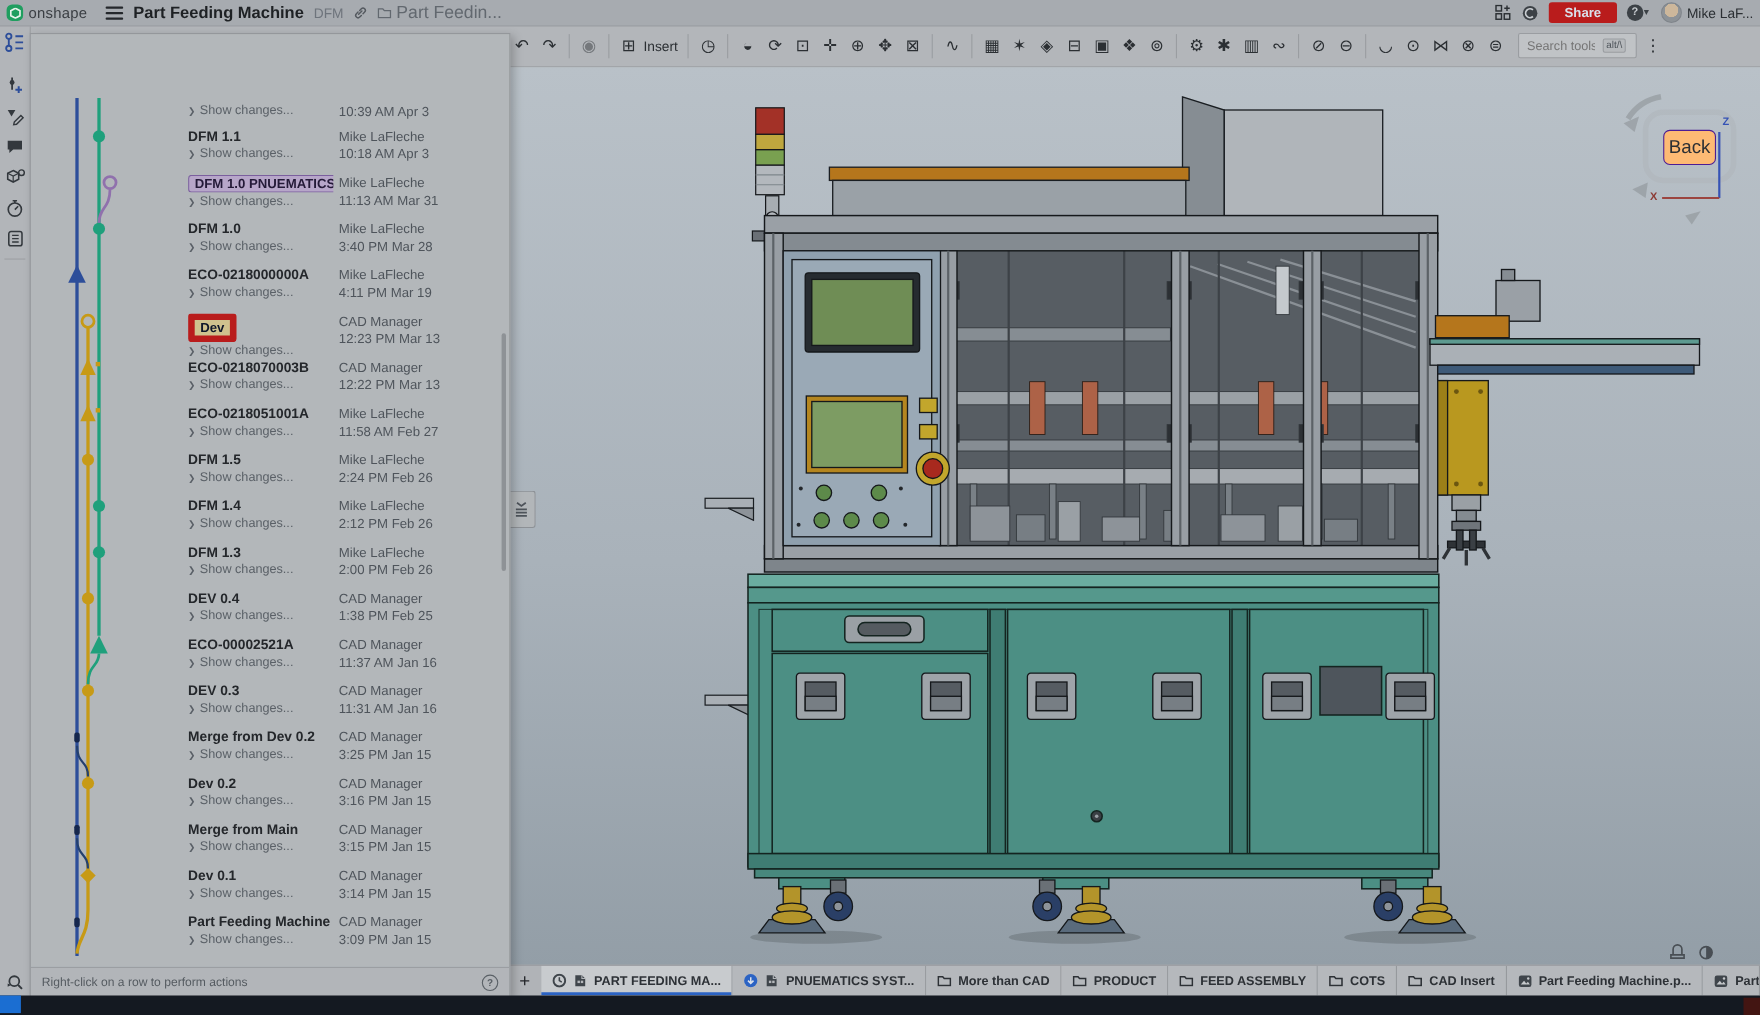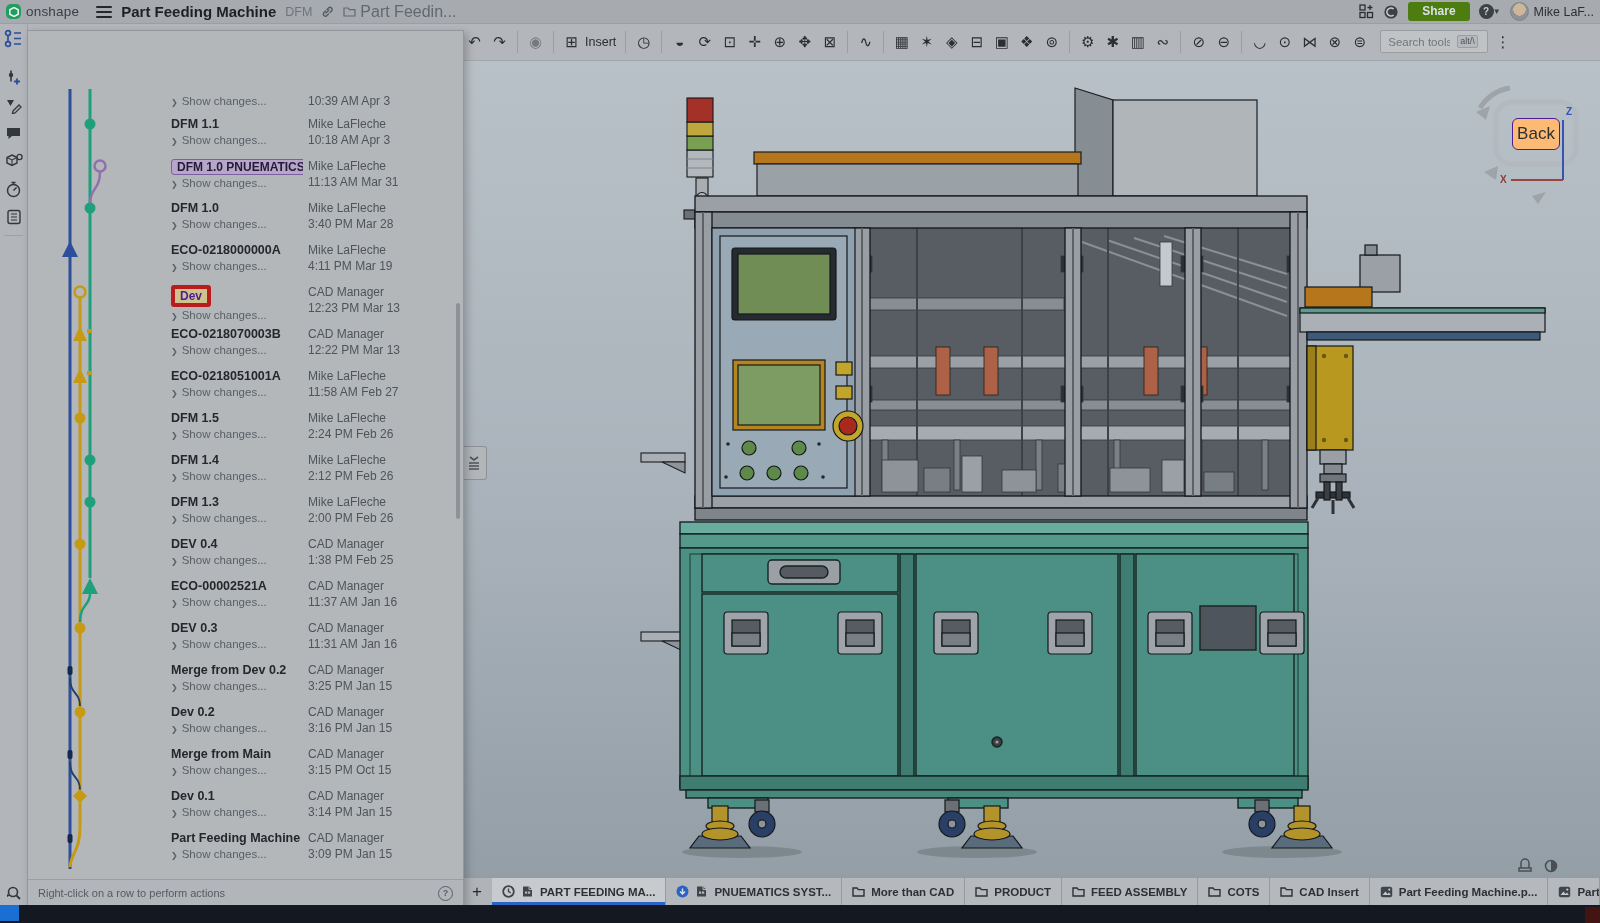--- a/index.html
+++ b/index.html
@@ -11,21 +11,21 @@
           border-bottom:1px solid #9b9fa4;display:flex;align-items:center;padding:0 6px;gap:9px;z-index:30}
   .logo{display:flex;gap:5px}
   .logo-badge{width:15px;height:15px;border-radius:5px;background:#1f9e5f;display:flex;align-items:center;justify-content:center}
   .logo-text{font-size:13.5px;color:#3a3e43;letter-spacing:.2px}
   .burger{width:16px;height:12px;display:flex;flex-direction:column;justify-content:space-between;margin-left:8px}
   .burger div{height:2px;background:#24272b;border-radius:1px}
   .doc-title{font-size:15px;font-weight:700;color:#1e2124;white-space:nowrap}
   .doc-type{font-size:12.5px;color:#6e747c;font-weight:400}
   .crumb{display:flex;align-items:center;gap:4px;color:#62686f;font-size:16px}
   .hspace{flex:1}
-  .share-btn{background:#4d7c0f;color:#d9e0ea;font-size:12px;font-weight:600;border-radius:3px;
+  .share-btn{background:#b91c1c;color:#d9e0ea;font-size:12px;font-weight:600;border-radius:3px;
              padding:2px 14px;line-height:15px}
   .help-bub{width:15px;height:15px;border-radius:50%;background:#3c4146;color:#c9cdd1;font-size:10px;
             font-weight:700;display:flex;align-items:center;justify-content:center}
   .caret{font-size:8px;color:#3c4146;margin-left:-4px}
   .avatar{width:17px;height:17px;border-radius:50%;border:1px solid #7f848a;
           background:radial-gradient(circle at 50% 38%,#cdb79b 0 45%,#8d9297 46% 100%)}
   .user-name{font-size:12.5px;color:#2b2f33;white-space:nowrap}
   
   .toolbar{position:absolute;top:23px;left:0;right:0;height:37px;background:#b3b6ba;
            border-bottom:1px solid #a2a5a9;display:flex;align-items:center;z-index:10;padding-left:462px}
@@ -57,21 +57,21 @@
   .vrow{position:relative;height:42px;box-sizing:border-box;padding:4px 0 0 143px}
   .vrow.partial{height:24px}
   .nm{font-size:12.5px;font-weight:700;color:#24272b;line-height:15px;white-space:nowrap;overflow:hidden;max-width:132px}
   .sub{font-size:11.5px;color:#5a6067;line-height:17px;white-space:nowrap}
   .chev{font-size:8px;margin-right:4px;color:#5a6067}
   .meta{position:absolute;left:280px;top:4px;font-size:12px;color:#4e545b}
   .meta .a{line-height:15px}
   .meta .t{line-height:17px}
   .badge{display:inline-block;padding:0 5px;border-radius:3px;line-height:14px;font-size:12px;font-weight:700}
   .badge.purple{background:#b7a6c9;border:1px solid #7b5f9e;color:#241a38}
-  .badge.yellow{background:#cfc28e;border:4px solid #b91c1c;color:#4c1d95}
+  .badge.yellow{background:#cfc28e;border:6px solid #b91c1c;color:#0f172a}
   .scrollbar{position:absolute;right:3px;top:272px;width:4px;height:216px;background:#8e9296;border-radius:2px}
   .panel-status{position:absolute;left:0;right:0;bottom:0;height:26px;background:#b2b5b9;border-top:1px solid #9b9ea2;
                 display:flex;align-items:center;padding:0 10px;gap:8px}
   .status-text{font-size:11px;color:#555b61;flex:1}
   .qmark{width:13px;height:13px;border-radius:50%;border:1.4px solid #5a6066;color:#5a6066;font-size:9px;
          font-weight:700;display:flex;align-items:center;justify-content:center}
   
   .viewport{position:absolute;top:60px;left:462px;width:1138px;height:818px;overflow:hidden}
   .flyout-handle{position:absolute;left:0;top:386px;width:24px;height:32px;background:#b2b6b9;
                  border:1px solid #8d9196;border-left:none;border-radius:0 3px 3px 0;
@@ -413,21 +413,21 @@
             <div class="meta">
               <div class="a">CAD Manager</div>
               <div class="t">3:16 PM Jan 15</div>
             </div>
           </div>
           <div class="vrow">
             <div class="nm">Merge from Main</div>
             <div class="sub"><span class="chev">❯</span>Show changes...</div>
             <div class="meta">
               <div class="a">CAD Manager</div>
-              <div class="t">3:15 PM Oct 15</div>
+              <div class="t">3:15 PM Jan 15</div>
             </div>
           </div>
           <div class="vrow">
             <div class="nm">Dev 0.1</div>
             <div class="sub"><span class="chev">❯</span>Show changes...</div>
             <div class="meta">
               <div class="a">CAD Manager</div>
               <div class="t">3:14 PM Jan 15</div>
             </div>
           </div>

